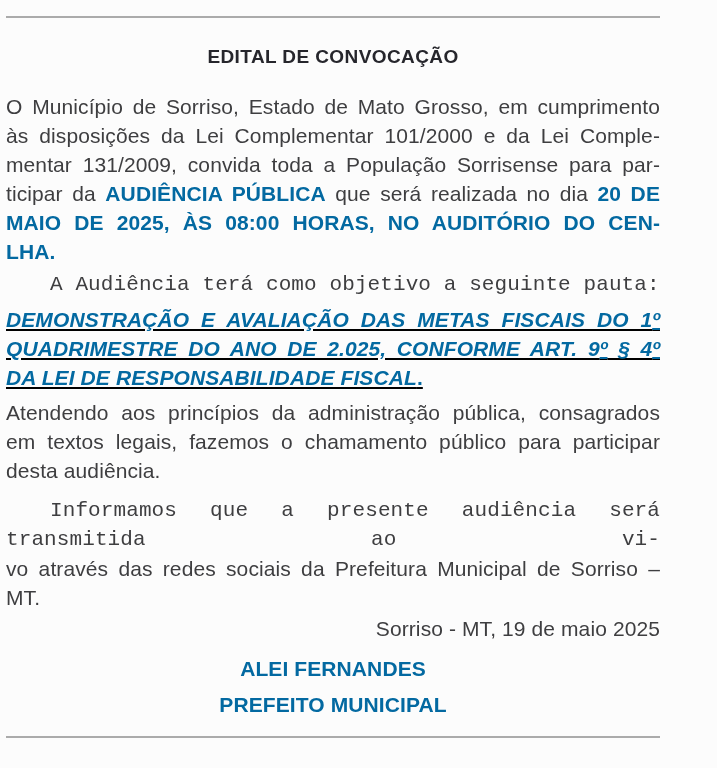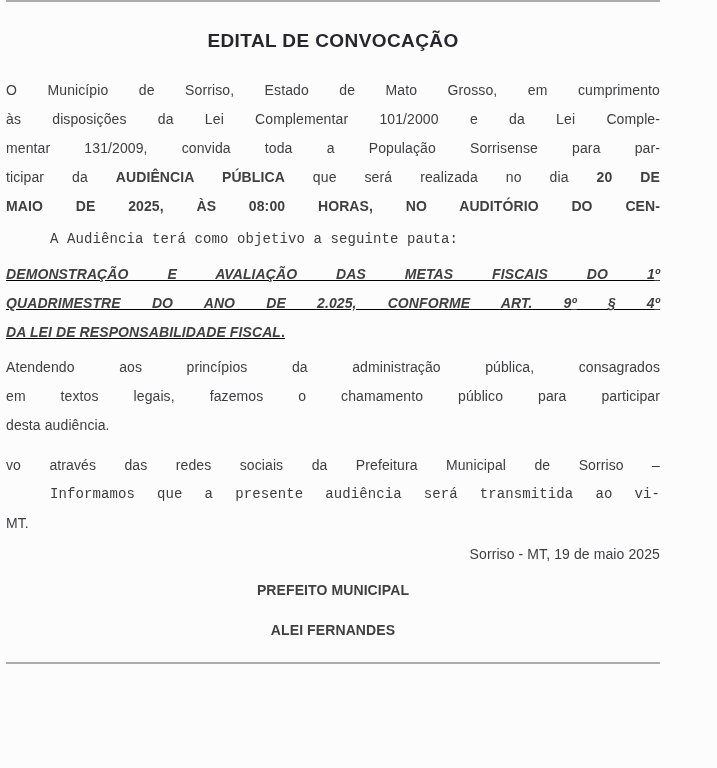--- a/index.html
+++ b/index.html
@@ -9,20 +9,21 @@
   }
   body {
     width: 717px;
     height: 768px;
     overflow: hidden;
     font-family: "Liberation Sans", sans-serif;
   }
   .page {
     width: 654px;
     margin-left: 6px;
+    margin-top: 16px;
   }
   .rule {
     border: none;
     border-top: 2px solid #ababab;
     margin: 0;
     width: 654px;
   }
   .rule.bottom {
     margin-top: 17px;
   }
@@ -33,69 +34,70 @@
     font-weight: 700;
     letter-spacing: 0.4px;
     color: #26262c;
     text-align: center;
   }
   .doc-body .block {
     margin: 0;
   }
   .line {
     line-height: 29px;
-    font-size: 14px;
+    font-size: 21px;
     color: #3e3e40;
     letter-spacing: 0.1px;
   }
   .line.just  { text-align: justify; text-align-last: justify; }
   .line.left  { text-align: left; }
   .line.center{ text-align: center; }
   .line.right { text-align: right; }
   .line.indent{ text-indent: 44px; font-family: Liberation Mono, monospace; }
-  .seg.b { font-weight: 700; color: #404040; }
+  .seg.b { font-weight: 700; color: #0369a1; }
   .seg.i { font-style: italic; }
   .seg.u { text-decoration: underline; text-underline-offset: 1px; }
 </style>
 </head>
 <body>
 
 <div class="page">
   <hr class="rule">
   <div class="title">EDITAL DE CONVOCAÇÃO</div>
   <div class="doc-body">
       <div class="block" style="margin-top: 21px;">
         <div class="line just"><span class="seg">O Município de Sorriso, Estado de Mato Grosso, em cumprimento</span></div>
         <div class="line just"><span class="seg">às disposições da Lei Complementar 101/2000 e da Lei Comple-</span></div>
         <div class="line just"><span class="seg">mentar 131/2009, convida toda a População Sorrisense para par-</span></div>
         <div class="line just"><span class="seg">ticipar da </span><span class="seg b">AUDIÊNCIA PÚBLICA</span><span class="seg"> que será realizada no dia </span><span class="seg b">20 DE</span></div>
         <div class="line just"><span class="seg b">MAIO DE 2025, ÀS 08:00 HORAS, NO AUDITÓRIO DO CEN-</span></div>
+        <div class="line left"><span class="seg b">LHA.</span></div>
       </div>
       <div class="block" style="margin-top: 4px;">
         <div class="line left indent"><span class="seg">A Audiência terá como objetivo a seguinte pauta:</span></div>
       </div>
       <div class="block" style="margin-top: 6px; text-decoration: underline;">
         <div class="line just"><span class="seg b i">DEMONSTRAÇÃO E AVALIAÇÃO DAS METAS FISCAIS DO 1</span><span class="seg b i u">º</span></div>
         <div class="line just"><span class="seg b i">QUADRIMESTRE DO ANO DE 2.025, CONFORME ART. 9</span><span class="seg b i u">º</span><span class="seg b i"> § 4</span><span class="seg b i u">º</span></div>
         <div class="line left"><span class="seg b i">DA LEI DE RESPONSABILIDADE FISCAL</span><span class="seg b">.</span></div>
       </div>
       <div class="block" style="margin-top: 6px;">
         <div class="line just"><span class="seg">Atendendo aos princípios da administração pública, consagrados</span></div>
         <div class="line just"><span class="seg">em textos legais, fazemos o chamamento público para participar</span></div>
         <div class="line left"><span class="seg">desta audiência.</span></div>
       </div>
       <div class="block" style="margin-top: 11px;">
+        <div class="line just indent"><span class="seg">Informamos que a presente audiência será transmitida ao vi-</span></div>
         <div class="line just"><span class="seg">vo através das redes sociais da Prefeitura Municipal de Sorriso –</span></div>
-        <div class="line just indent"><span class="seg">Informamos que a presente audiência será transmitida ao vi-</span></div>
         <div class="line left"><span class="seg">MT.</span></div>
       </div>
       <div class="block" style="margin-top: 2px;">
         <div class="line right"><span class="seg">Sorriso - MT, 19 de maio 2025</span></div>
       </div>
+      <div class="block" style="margin-top: 11px;">
+        <div class="line center"><span class="seg b">ALEI FERNANDES</span></div>
+      </div>
       <div class="block" style="margin-top: 7px;">
         <div class="line center"><span class="seg b">PREFEITO MUNICIPAL</span></div>
-      </div>
-      <div class="block" style="margin-top: 11px;">
-        <div class="line center"><span class="seg b">ALEI FERNANDES</span></div>
       </div>
     </div>
   <hr class="rule bottom">
 </div>
 
 </body></html>

